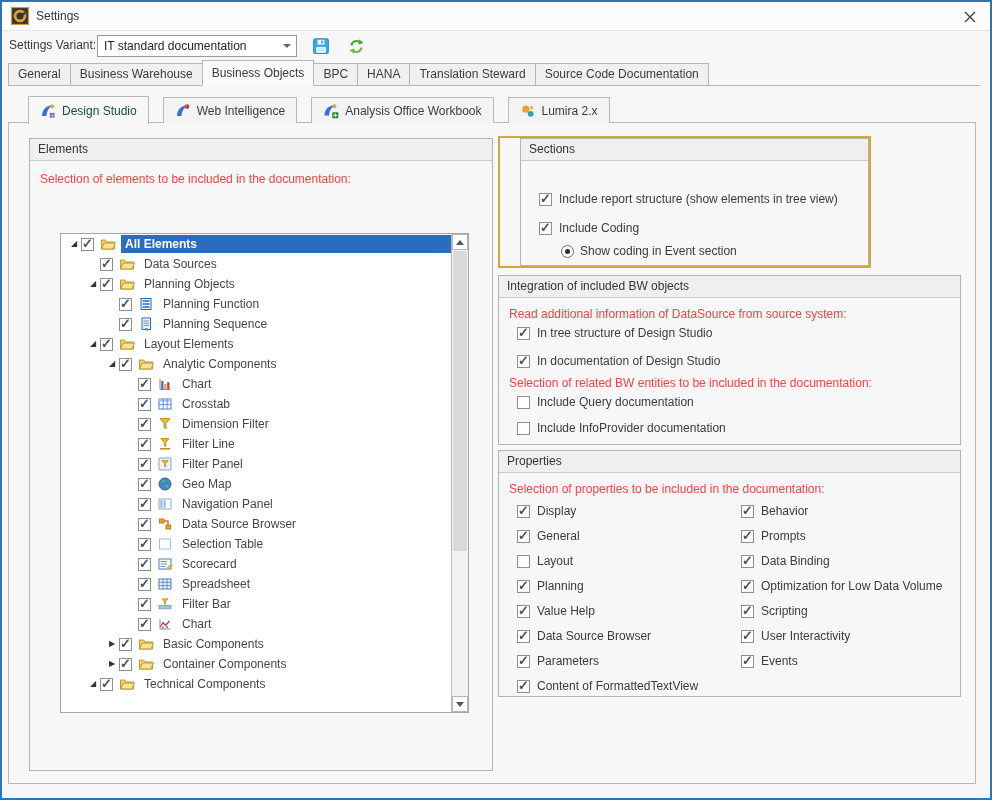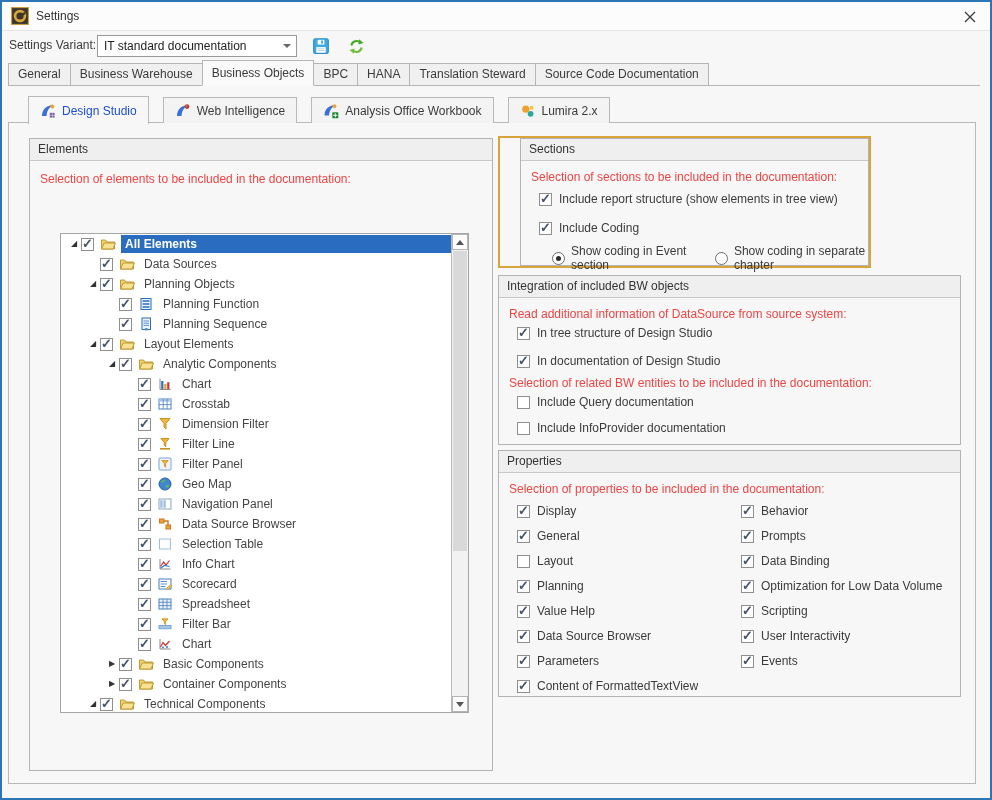--- a/index.html
+++ b/index.html
@@ -21,36 +21,36 @@
   .combo .arrow i{width:0;height:0;border-left:4px solid transparent;border-right:4px solid transparent;border-top:4px solid #666;}
   .toolbutton{position:absolute;top:6px;width:20px;height:20px;display:flex;align-items:center;justify-content:center;cursor:pointer;}
   
   .main-tabs{position:absolute;left:6px;top:59px;right:10px;height:24px;border-bottom:1px solid #b5b5b5;display:flex;align-items:flex-end;}
   .main-tabs .tab{height:21px;line-height:21px;padding:0 9px;background:#f0f0f0;border:1px solid #b5b5b5;border-bottom:none;margin-right:-1px;white-space:nowrap;cursor:pointer;}
   .main-tabs .tab.active{height:24px;line-height:24px;background:#fafafa;margin-bottom:-1px;border-bottom:1px solid #fafafa;z-index:3;position:relative;}
   
   .sub-tabs{position:absolute;left:26px;top:93px;height:28px;display:flex;align-items:flex-end;z-index:3;}
   .sub-tabs .tab{height:25px;padding:0 11px;margin-right:14px;display:flex;align-items:center;gap:6px;
     border:1px solid #b9b9b9;border-bottom:none;background:#f3f3f3;white-space:nowrap;cursor:pointer;}
-  .sub-tabs .tab.active{background:#f7f7f7;height:27px;margin-bottom:-1px;color:#1d4ed8;}
+  .sub-tabs .tab.active{background:#f7f7f7;height:27px;margin-bottom:-1px;color:#14532d;}
   .sub-tabs .tab svg{width:16px;height:16px;}
   
   .page{position:absolute;left:6px;top:120px;width:968px;height:662px;border:1px solid #b9b9b9;box-sizing:border-box;background:#f7f7f7;}
   .groupbox{position:absolute;border:1px solid #b3b3b3;background:#f7f7f7;box-sizing:border-box;}
   .groupbox .ghead{height:21px;line-height:21px;background:#efefef;border-bottom:1px solid #c9c9c9;padding-left:8px;color:#333;}
   .sections-wrap{position:absolute;border:2px solid #d8a43c;box-sizing:border-box;}
   .sections-wrap .groupbox{position:relative;left:0;top:0;width:100%;height:100%;}
   .desc{position:absolute;left:10px;color:#ef4444;white-space:nowrap;}
   
   .cbrow{position:absolute;display:flex;align-items:center;gap:7px;height:16px;white-space:nowrap;cursor:pointer;margin-left:8px;}
   .cb{width:13px;height:13px;box-sizing:border-box;border:1px solid #8f8f8f;background:#fff;position:relative;flex:none;}
   .cb.on::after{content:"\2713";position:absolute;left:0px;top:-3px;font-size:13px;font-weight:bold;color:#44546a;}
   .radio{width:13px;height:13px;box-sizing:border-box;border:1px solid #6e6e6e;border-radius:50%;background:#fff;position:relative;flex:none;}
   .radio.on::after{content:"";position:absolute;left:3px;top:3px;width:5px;height:5px;border-radius:50%;background:#2b2b2b;}
-  .radiogroup{position:absolute;display:flex;align-items:center;gap:24px;}
+  .radiogroup{position:absolute;display:flex;align-items:center;gap:24px;flex-direction:column;}
   .radiogroup .ritem{display:flex;align-items:center;gap:6px;cursor:pointer;}
   
   .treebox{position:absolute;left:30px;top:94px;width:409px;height:480px;background:#fff;border:1px solid #a5a5a5;box-sizing:border-box;overflow:hidden;}
   .treerows{position:absolute;left:0;top:0;right:17px;}
   .trow{height:20px;display:flex;align-items:center;box-sizing:border-box;}
   .trow .tw{width:14px;flex:none;font-size:8px;color:#333;text-align:center;line-height:20px;}
   .trow .cb{margin-right:6px;}
   .trow .ticon{width:16px;height:16px;flex:none;margin-right:5px;}
   .trow .tlabel{color:#454545;padding:2px 4px;flex:1;white-space:nowrap;overflow:hidden;}
   .trow .tlabel.sel{background:#2a6cbf;color:#fff;font-weight:bold;}
@@ -403,28 +403,20 @@
               <span class="cb on"></span>
               <svg class="ticon">
                 <use href="#i-selection-table"></use>
               </svg>
               <span class="tlabel">Selection Table</span>
             </div>
             <div class="trow" style="padding-left: 63px;">
               <span class="tw"></span>
               <span class="cb on"></span>
               <svg class="ticon">
-                <use href="#i-info-chart"></use>
-              </svg>
-              <span class="tlabel">Info Chart</span>
-            </div>
-            <div class="trow" style="padding-left: 63px;">
-              <span class="tw"></span>
-              <span class="cb on"></span>
-              <svg class="ticon">
                 <use href="#i-scorecard"></use>
               </svg>
               <span class="tlabel">Scorecard</span>
             </div>
             <div class="trow" style="padding-left: 63px;">
               <span class="tw"></span>
               <span class="cb on"></span>
               <svg class="ticon">
                 <use href="#i-spreadsheet"></use>
               </svg>
@@ -479,21 +471,20 @@
           <div class="sbtn down">
               <span class="tri-down"></span>
             </div>
         </div>
       </div>
     </div>
 
     <div class="sections-wrap" style="left:489px;top:13px;width:373px;height:132px;padding-left:20px;">
       <div class="groupbox">
         <div class="ghead">Sections</div>
-        <div class="desc" style="top:31px;">Selection of sections to be included in the documentation:</div>
         <div class="cbrow" style="left:10px;top:52px;">
           <span class="cb on"></span>
           <span>Include report structure (show elements in tree view)</span>
         </div>
         <div class="cbrow" style="left:10px;top:81px;">
           <span class="cb on"></span>
           <span>Include Coding</span>
         </div>
         <div class="radiogroup" style="left:31px;top:105px;">
           <span class="ritem">

